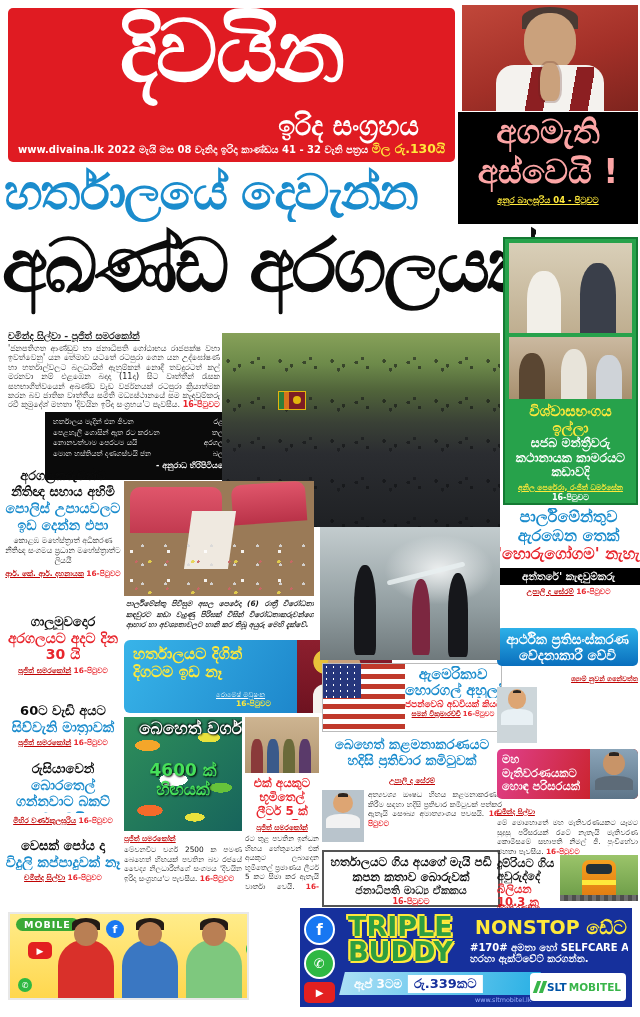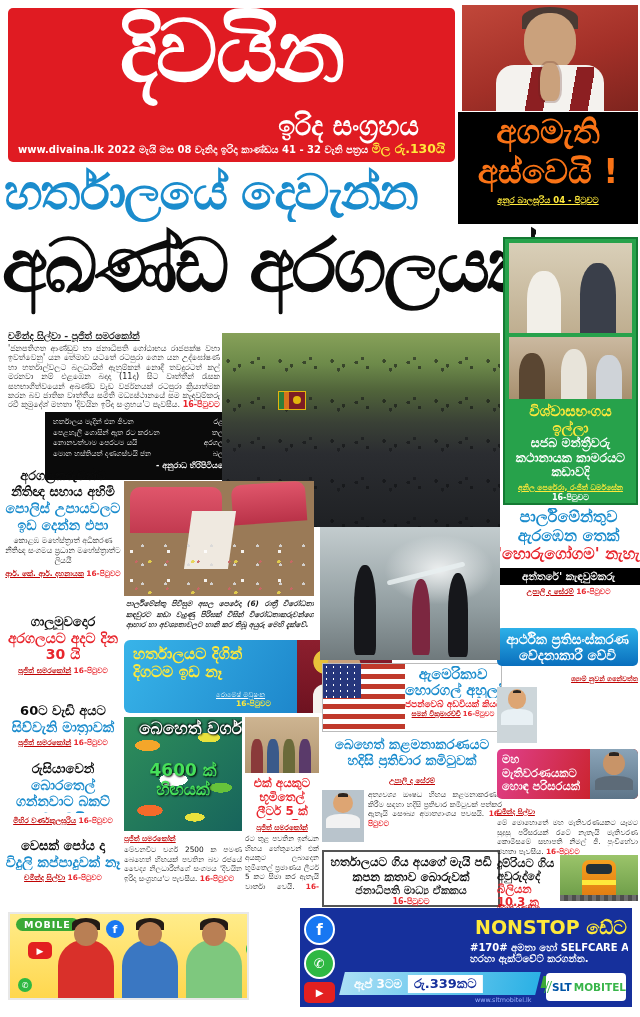--- a/index.html
+++ b/index.html
@@ -19,21 +19,21 @@
 
   
   .pm-photo{left:462px;top:5px;width:176px;height:106px;background:linear-gradient(160deg,#c1473a 0%,#a33028 55%,#7e241e 100%);}
   .pm-head{position:absolute;left:62px;top:8px;width:52px;height:58px;border-radius:46%;background:#caa17c;}
   .pm-hair{position:absolute;left:60px;top:2px;width:56px;height:22px;border-radius:50% 50% 0 0;background:#4a3a33;}
   .pm-shirt{position:absolute;left:34px;top:60px;width:108px;height:46px;border-radius:18px 18px 0 0;background:#f4f2ee;}
   .pm-sash{position:absolute;left:44px;top:62px;width:88px;height:44px;
            background:repeating-linear-gradient(100deg,transparent 0 26px,#8c1f22 26px 44px);}
   .pm-hands{position:absolute;left:78px;top:58px;width:20px;height:38px;border-radius:40% 40% 30% 30%;background:#caa17c;box-shadow:0 0 0 2px rgba(90,40,30,.25);}
   .resign-box{left:458px;top:112px;width:180px;height:112px;background:#000;text-align:center;}
-  .resign-line{color:#f97316;font-size:33px;font-weight:bold;line-height:40px;white-space:nowrap;overflow:hidden;}
+  .resign-line{color:#fca5a5;font-size:33px;font-weight:bold;line-height:40px;white-space:nowrap;overflow:hidden;}
   .resign-caption{color:#ffe93b;font-size:8.5px;font-weight:bold;text-decoration:underline;margin-top:3px;white-space:nowrap;overflow:hidden;}
 
   
   .h-top{left:4px;top:164px;width:452px;height:58px;color:#1b8ccd;font-size:49px;font-weight:bold;
          letter-spacing:-2px;white-space:nowrap;}
   .h-main{left:2px;top:222px;width:534px;height:100px;color:#0c0c0c;font-size:74px;font-weight:bold;
           letter-spacing:-3px;white-space:nowrap;}
   .lead-byline{left:8px;top:330px;width:220px;font-size:9.5px;font-weight:bold;color:#222;text-decoration:underline;white-space:nowrap;overflow:hidden;}
   .lead-body{left:8px;top:344px;width:212px;height:66px;font-size:8px;line-height:9.4px;text-align:justify;color:#222;}
   .jump{color:#e8262d;font-weight:bold;}
@@ -202,21 +202,21 @@
   .nonstop{position:absolute;left:175px;top:8px;width:152px;color:#ffe93b;font-weight:bold;font-size:19px;white-space:nowrap;overflow:hidden;}
   .slt-line{position:absolute;left:170px;width:158px;color:#fff;font-size:10px;font-weight:bold;text-align:left;white-space:nowrap;overflow:hidden;}
   .offer{position:absolute;left:42px;top:64px;width:196px;height:23px;transform:skewX(-14deg);
          background:linear-gradient(90deg,#aadff5,#2bb1e5);display:flex;align-items:center;}
   .offer-pre{transform:skewX(14deg);color:#fff;font-weight:bold;font-size:12px;margin-left:12px;white-space:nowrap;}
   .offer-price{transform:skewX(14deg);background:#fff;color:#16309c;font-weight:bold;font-size:13px;
                padding:1px 6px;margin-left:6px;white-space:nowrap;}
   .offer-note{position:absolute;left:242px;top:68px;background:#3aa935;color:#fff;font-size:6.4px;
               padding:2px 6px;transform:skewX(-14deg);white-space:nowrap;}
   .slt-url{position:absolute;left:175px;bottom:3px;color:#9fb4ff;font-size:6.4px;white-space:nowrap;}
-  .slt-logo{position:absolute;right:6px;bottom:6px;width:80px;height:28px;background:#fff;border-radius:4px;
+  .slt-logo{position:absolute;right:6px;bottom:6px;width:96px;height:28px;background:#fff;border-radius:4px;
             display:flex;align-items:center;justify-content:center;gap:2px;}
   .slash{width:4px;height:12px;background:#39b54a;transform:skewX(-20deg);}
   .slt-b{color:#0054a6;font-weight:bold;font-size:10.5px;}
   .slt-g{color:#39b54a;font-weight:bold;font-size:10.5px;}
 </style>
 </head>
 <body>
 
 <div class="page">
 
@@ -490,20 +490,24 @@
     <div class="icon-circle" style="left:96px;top:6px;width:18px;height:18px;background:#1877f2;font-size:11px;">f</div>
     <div class="icon-circle" style="left:236px;top:26px;width:18px;height:18px;background:#2fb843;font-size:10px;">✆</div>
     <div class="icon-circle" style="left:8px;top:64px;width:14px;height:14px;background:#2fb843;font-size:8px;">✆</div>
     <div class="icon-circle" style="left:252px;top:62px;width:16px;height:16px;background:#1877f2;font-size:10px;">f</div>
   </div>
 
   <div class="abs slt-ad">
     <div class="icon-circle stack-fb">f</div>
     <div class="icon-circle stack-wa">✆</div>
     <div class="yt-rect stack-yt">▶</div>
+    <div class="triple">
+      <div>TRIPLE</div>
+      <div>BUDDY</div>
+    </div>
     <div class="nonstop">NONSTOP ඩේටා</div>
     <div class="slt-line" style="top:34px;">#170# අමතා හෝ SELFCARE APP එක</div>
     <div class="slt-line" style="top:45px;">හරහා ඇක්ටිවේට් කරගන්න.</div>
     <div class="offer">
       <span class="offer-pre">ඇප් 3ටම</span>
       <span class="offer-price">රු.339කට</span>
     </div>
     <div class="offer-note">දින 30ක් පුරාවට</div>
     <div class="slt-url">www.sltmobitel.lk</div>
     <div class="slt-logo">

